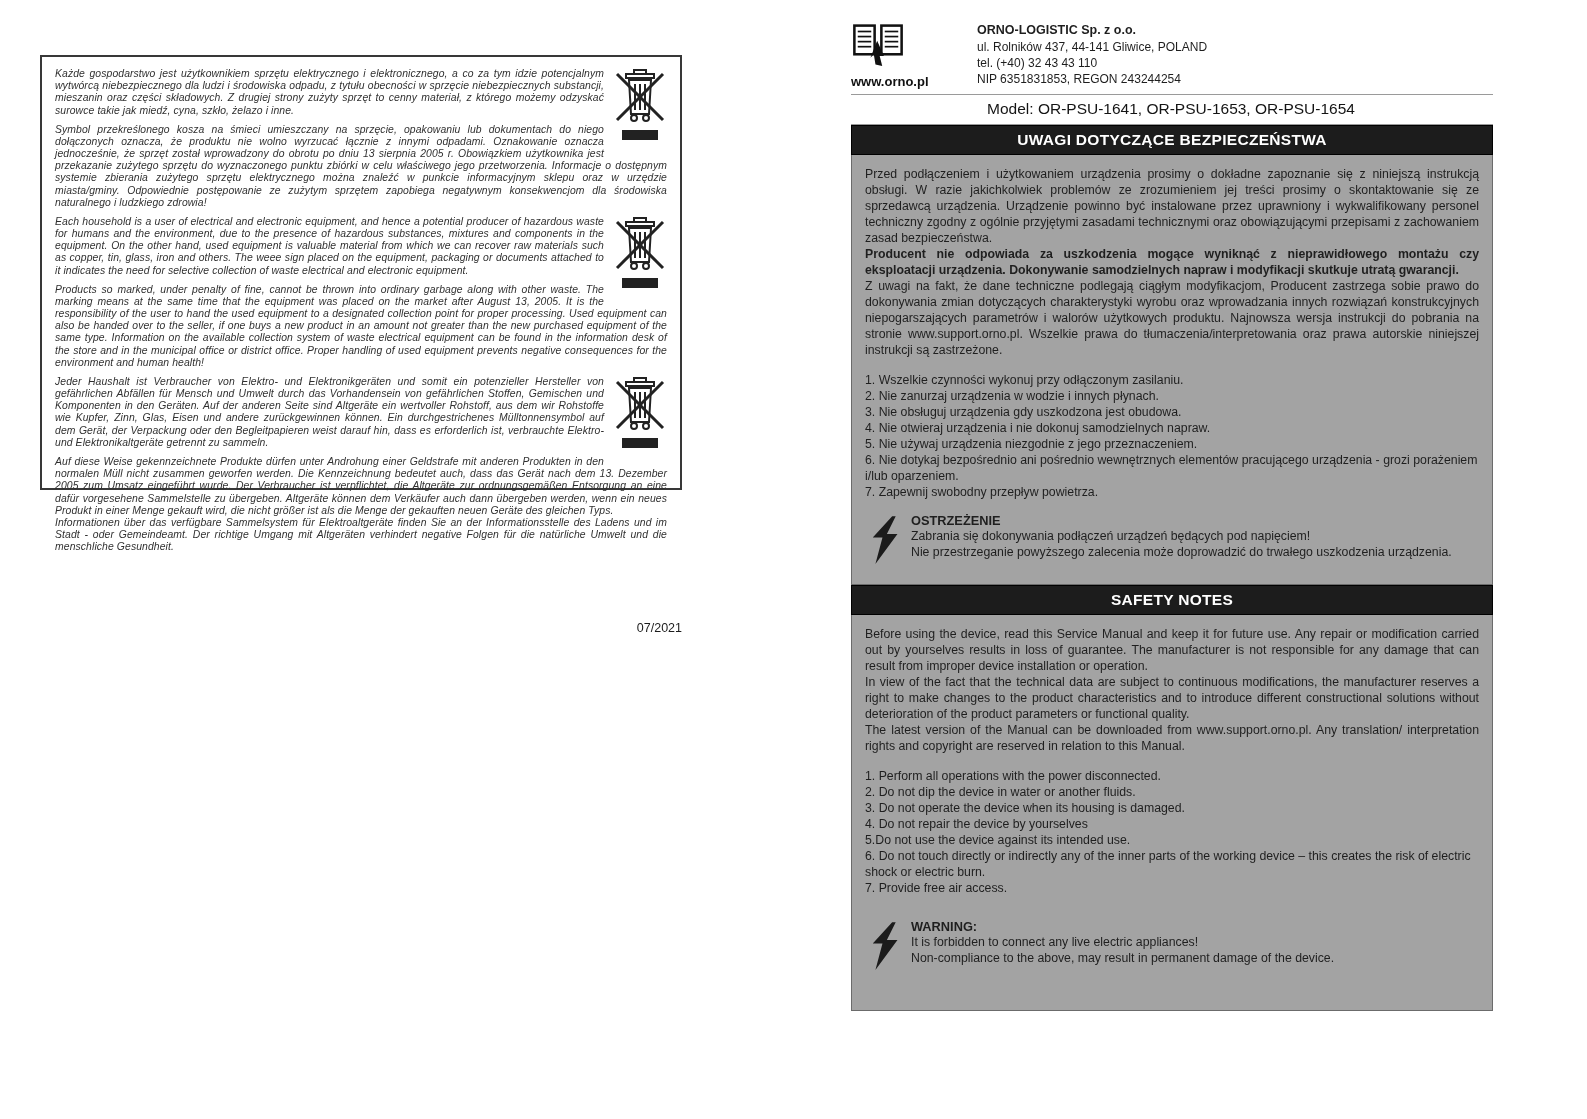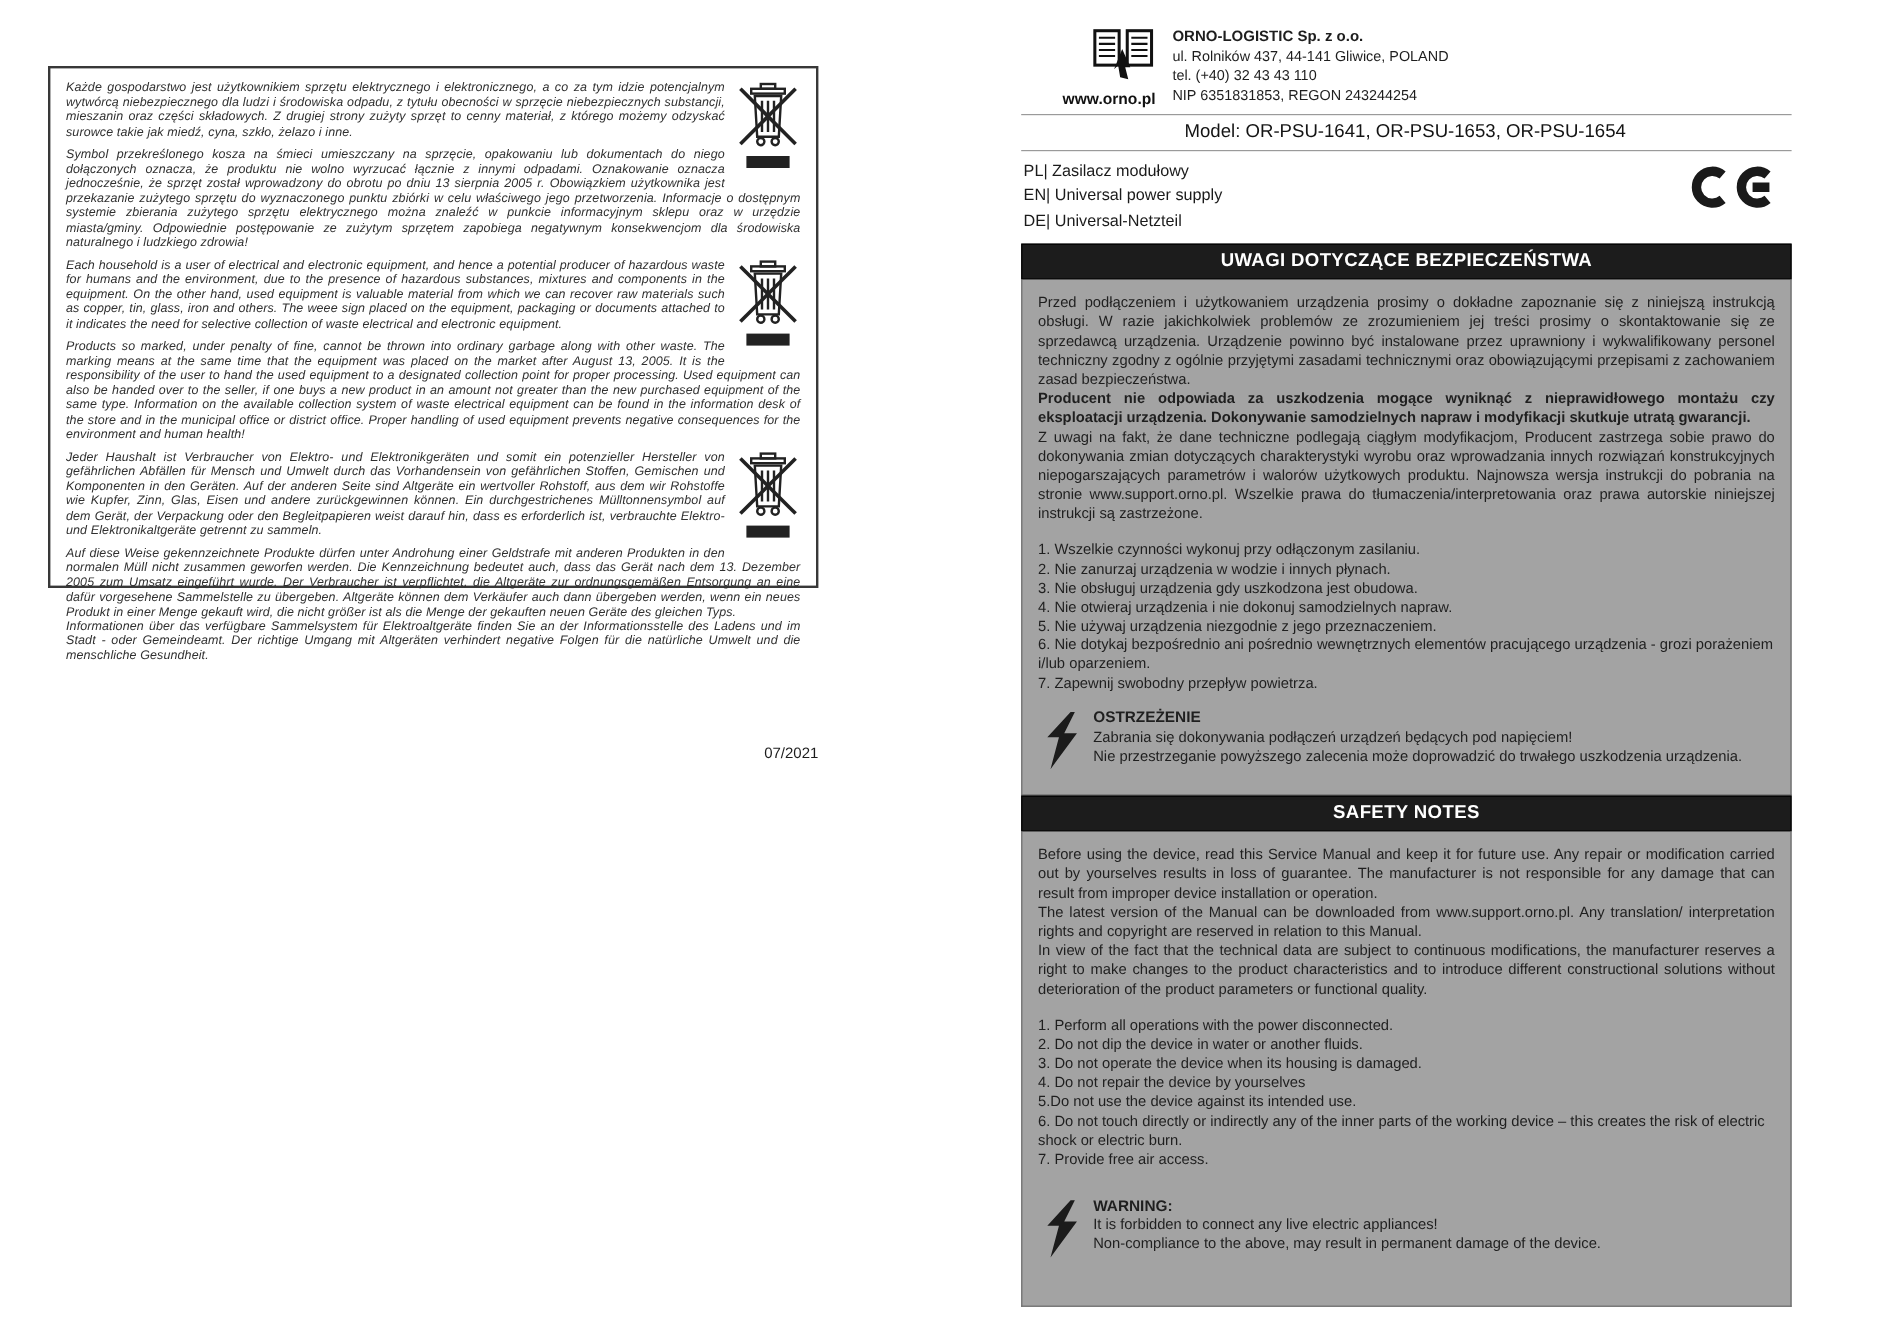--- a/index.html
+++ b/index.html
@@ -21,21 +21,21 @@
   .left-date{
     position:absolute;left:40px;top:621px;width:642px;text-align:right;
     font-size:12.5px;color:#1c1c1c;
   }
 
   
   .right-sheet{position:absolute;left:851px;top:22px;width:642px;}
 
   .rp-header{display:flex;align-items:flex-start;border-bottom:1px solid #9a9a9a;
              padding-bottom:5px;min-height:62px;}
-  .hdr-web{width:112px;text-align:right;flex:0 0 auto;}
+  .hdr-web{width:112px;text-align:left;flex:0 0 auto;}
   .hdr-web .site{font-weight:bold;font-size:13px;margin-top:2px;color:#111;}
   .hdr-info{flex:1 1 auto;padding-left:14px;font-size:12px;line-height:1.35;color:#1e1e1e;}
   .hdr-info .co{font-weight:bold;font-size:12.5px;}
   .hdr-logo{flex:0 0 auto;font-weight:800;font-size:44px;letter-spacing:12px;
             color:#1b1b1b;line-height:1;padding:8px 0 0 6px;
             font-family:"DejaVu Sans",sans-serif;}
 
   .model-row{border-bottom:1px solid #9a9a9a;text-align:center;
              font-weight:normal;font-size:15.5px;color:#141414;padding:5px 2px 6px 0;}
 
@@ -172,32 +172,20 @@
     <div class="hdr-info">
       <div class="co">ORNO-LOGISTIC Sp. z o.o.</div>
       <div>ul. Rolników 437, 44-141 Gliwice, POLAND</div>
       <div>tel. (+40) 32 43 43 110</div>
       <div>NIP 6351831853, REGON 243244254</div>
     </div>
   </div>
 
   <div class="model-row">Model: OR-PSU-1641, OR-PSU-1653, OR-PSU-1654</div>
 
-  <div class="names-row">
-    <div class="pname">PL| Zasilacz modułowy</div>
-    <div class="pname">EN| Universal power supply</div>
-    <div class="pname">DE| Universal-Netzteil</div>
-    <div class="ce-wrap">
-      <svg width="78" height="36" viewBox="0 0 100 44">
-        <path d="M34 9 A17 17 0 1 0 34 35" fill="none" stroke="#1a1a1a" stroke-width="10"></path>
-        <path d="M82 9 A17 17 0 1 0 82 35" fill="none" stroke="#1a1a1a" stroke-width="10"></path>
-        <line x1="66" y1="22" x2="84" y2="22" stroke="#1a1a1a" stroke-width="10"></line>
-      </svg>
-    </div>
-  </div>
 
   <div class="section-bar">UWAGI DOTYCZĄCE BEZPIECZEŃSTWA</div>
 
   <div class="content-box box-pl">
     <p>Przed podłączeniem i użytkowaniem urządzenia prosimy o dokładne zapoznanie się z niniejszą instrukcją obsługi. W razie jakichkolwiek problemów ze zrozumieniem jej treści prosimy o skontaktowanie się ze sprzedawcą urządzenia. Urządzenie powinno być instalowane przez uprawniony i wykwalifikowany personel techniczny zgodny z ogólnie przyjętymi zasadami technicznymi oraz obowiązującymi przepisami z zachowaniem zasad bezpieczeństwa.</p>
     <p class="bold">Producent nie odpowiada za uszkodzenia mogące wyniknąć z nieprawidłowego montażu czy eksploatacji urządzenia. Dokonywanie samodzielnych napraw i modyfikacji skutkuje utratą gwarancji.</p>
     <p>Z uwagi na fakt, że dane techniczne podlegają ciągłym modyfikacjom, Producent zastrzega sobie prawo do dokonywania zmian dotyczących charakterystyki wyrobu oraz wprowadzania innych rozwiązań konstrukcyjnych niepogarszających parametrów i walorów użytkowych produktu. Najnowsza wersja instrukcji do pobrania na stronie www.support.orno.pl. Wszelkie prawa do tłumaczenia/interpretowania oraz prawa autorskie niniejszej instrukcji są zastrzeżone.</p>
     <div class="rules">
       <div class="rule">1. Wszelkie czynności wykonuj przy odłączonym zasilaniu.</div>
       <div class="rule">2. Nie zanurzaj urządzenia w wodzie i innych płynach.</div>
@@ -218,22 +206,22 @@
         <div class="wline">Zabrania się dokonywania podłączeń urządzeń będących pod napięciem!</div>
         <div class="wline">Nie przestrzeganie powyższego zalecenia może doprowadzić do trwałego uszkodzenia urządzenia.</div>
       </div>
     </div>
   </div>
 
   <div class="section-bar">SAFETY NOTES</div>
 
   <div class="content-box box-en">
     <p>Before using the device, read this Service Manual and keep it for future use. Any repair or modification carried out by yourselves results in loss of guarantee. The manufacturer is not responsible for any damage that can result from improper device  installation or operation.</p>
+    <p>In view of the fact that the technical data are subject to continuous modifications, the manufacturer reserves a right to make changes to the product characteristics and to introduce different constructional solutions without deterioration of the product parameters or functional quality.</p>
     <p>The latest version of the Manual can be downloaded from www.support.orno.pl. Any translation/ interpretation rights and copyright are reserved in relation to this Manual.</p>
-    <p>In view of the fact that the technical data are subject to continuous modifications, the manufacturer reserves a right to make changes to the product characteristics and to introduce different constructional solutions without deterioration of the product parameters or functional quality.</p>
     <div class="rules">
       <div class="rule">1. Perform all operations with the power disconnected.</div>
       <div class="rule">2. Do not dip the device in water or another fluids.</div>
       <div class="rule">3. Do not operate the device when its housing is damaged.</div>
       <div class="rule">4. Do not repair the device by yourselves</div>
       <div class="rule">5.Do not use the device against its intended use.</div>
       <div class="rule">6. Do not touch directly or indirectly any of the inner parts of the working device – this creates the risk of electric shock or electric burn.</div>
       <div class="rule">7. Provide free air access.</div>
     </div>
     <div class="warn" style="margin-top:22px;">

